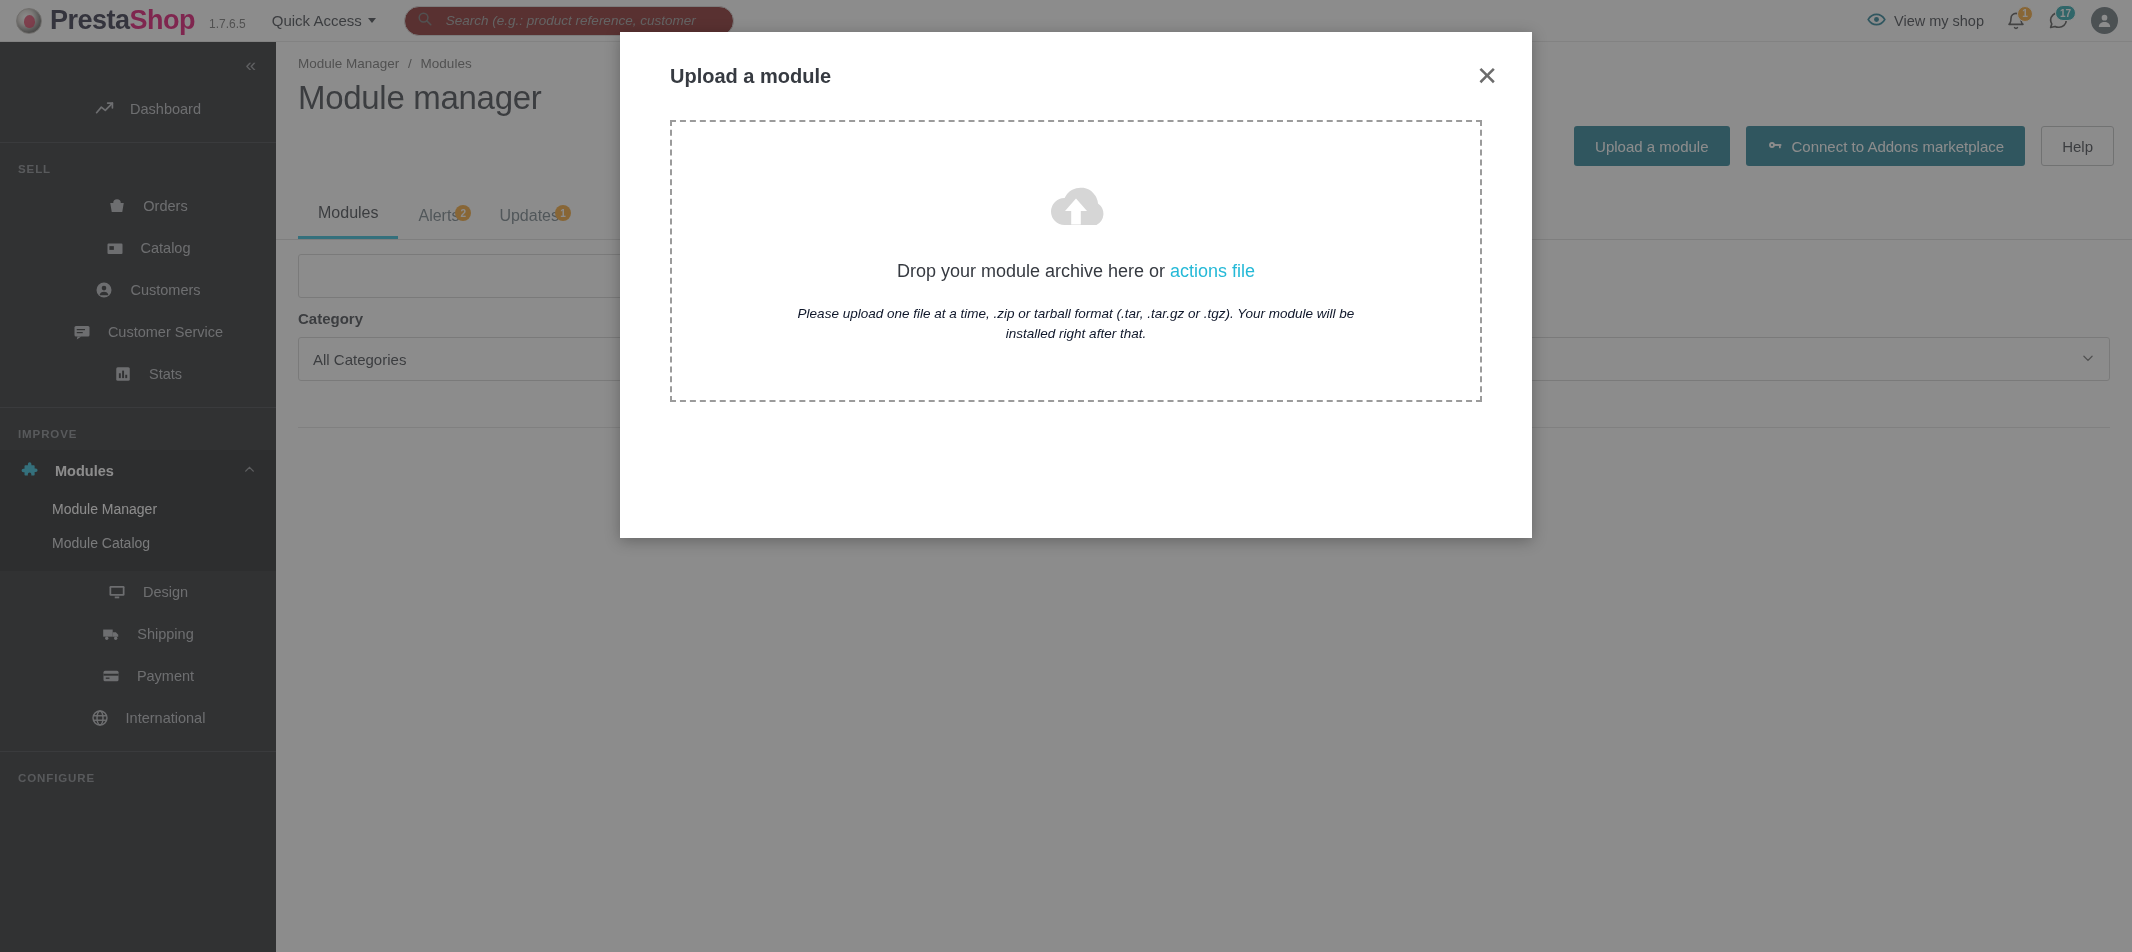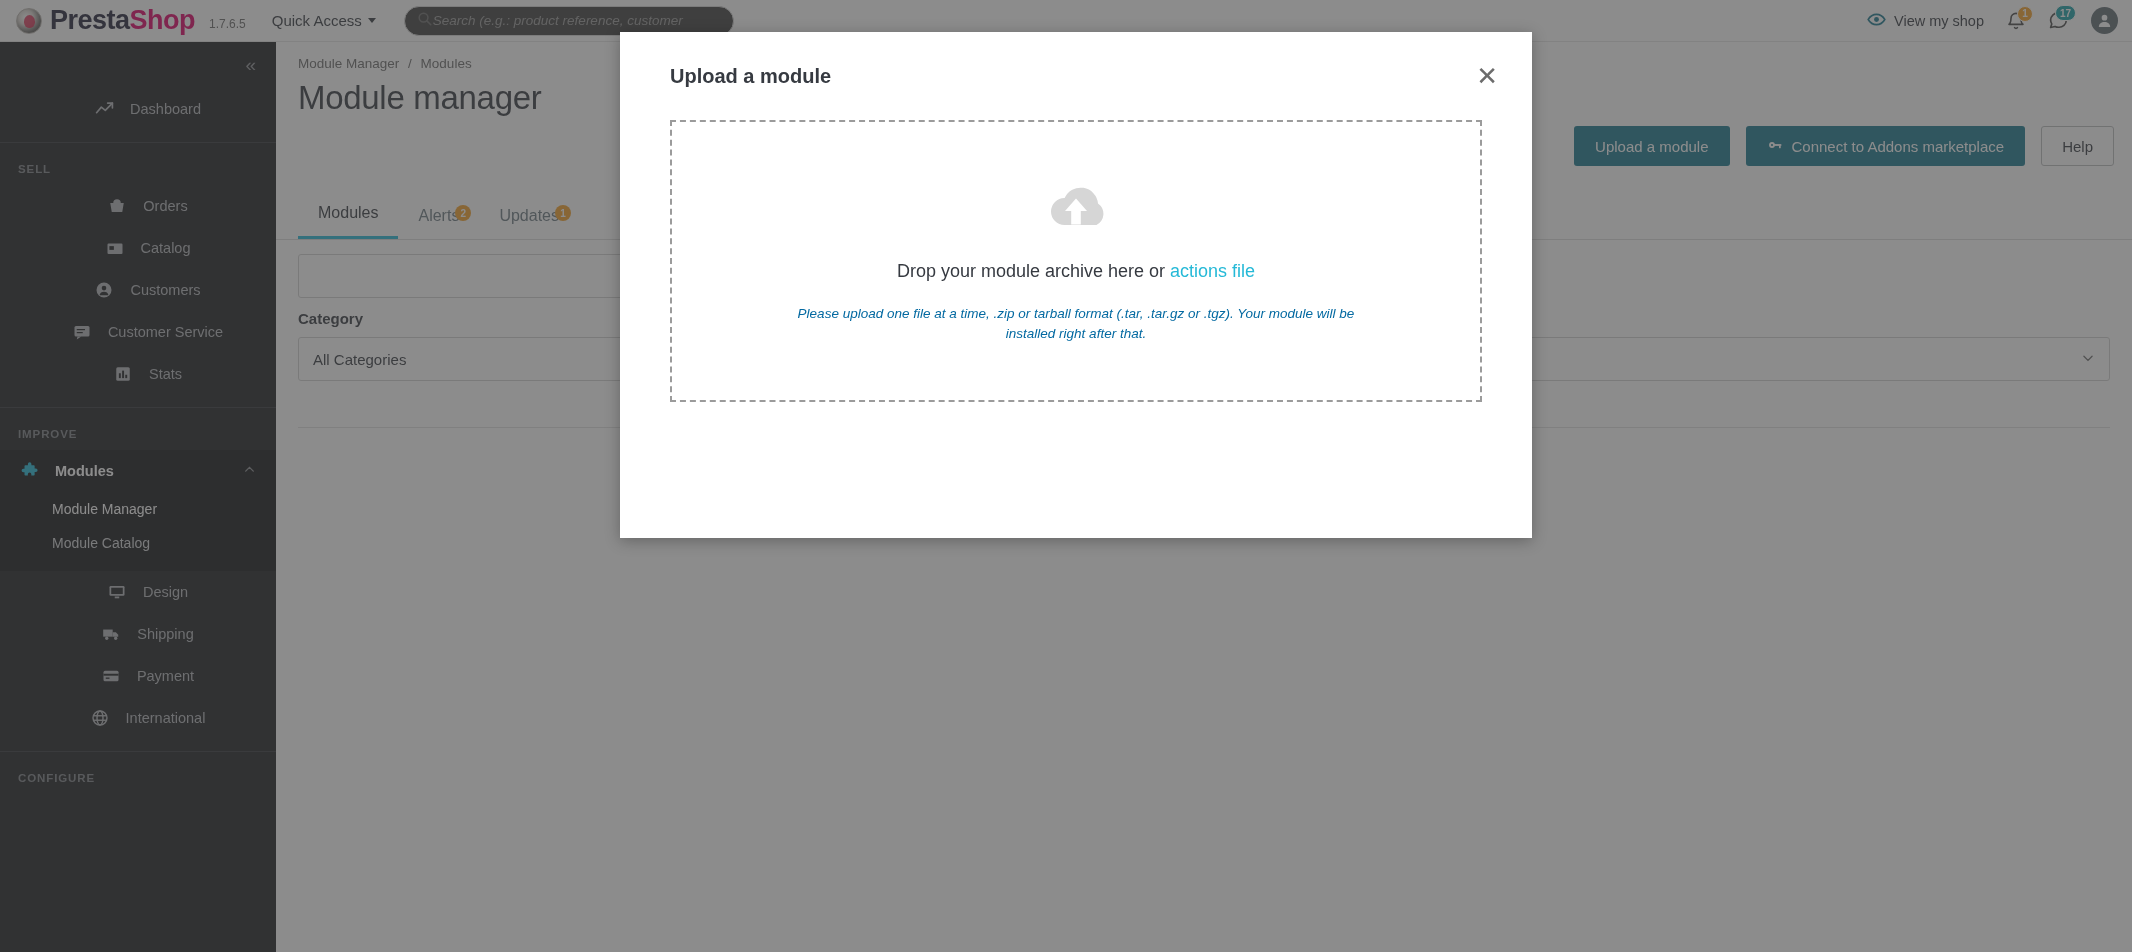--- a/index.html
+++ b/index.html
@@ -40,22 +40,22 @@
     display: flex; align-items: center; gap: 6px; cursor: pointer;
   }
   .caret-down {
     width: 0; height: 0; border-left: 4.5px solid transparent;
     border-right: 4.5px solid transparent; border-top: 5px solid #363a41;
   }
 
   .searchbox {
     margin-left: 28px; width: 330px; height: 30px;
     border: 1px solid #d6d6d6; border-radius: 16px;
-    display: flex; align-items: center; padding: 0 12px; gap: 1px;
-    background: #404040;
+    display: flex; align-items: center; padding: 0 12px; gap: 14px;
+    background: #7f1d1d;
   }
   .searchbox input {
     border: 0; outline: 0; font-size: 13.5px; font-style: italic;
     color: #8e8e8e; width: 100%; font-family: inherit; background: transparent;
   }
   .searchbox input::placeholder { color: #9a9a9a; font-style: italic; }
 
   .header-right {
     margin-left: auto; display: flex; align-items: center;
     gap: 22px; padding-right: 14px; height: 100%;
@@ -169,21 +169,21 @@
   }
   .dropzone {
     margin: 0 50px; height: 282px; border: 2px dashed #9b9b9b;
     display: flex; flex-direction: column; align-items: center; justify-content: center;
     gap: 2px; flex: none;
   }
   .cloud-wrap { margin-bottom: 16px; }
   .dz-main { font-size: 18px; color: #363a41; }
   .dz-main .link { color: #25b9d7; cursor: pointer; }
   .dz-hint {
-    font-size: 13.5px; font-style: italic; color: #0369a1;
+    font-size: 13.5px; font-style: italic; color: #0f172a;
     text-align: center; max-width: 580px; line-height: 1.45; margin-top: 20px;
   }
 </style>
 </head>
 <body>
 
 <div id="page">
 
   <div class="header">
     <div class="brand">

